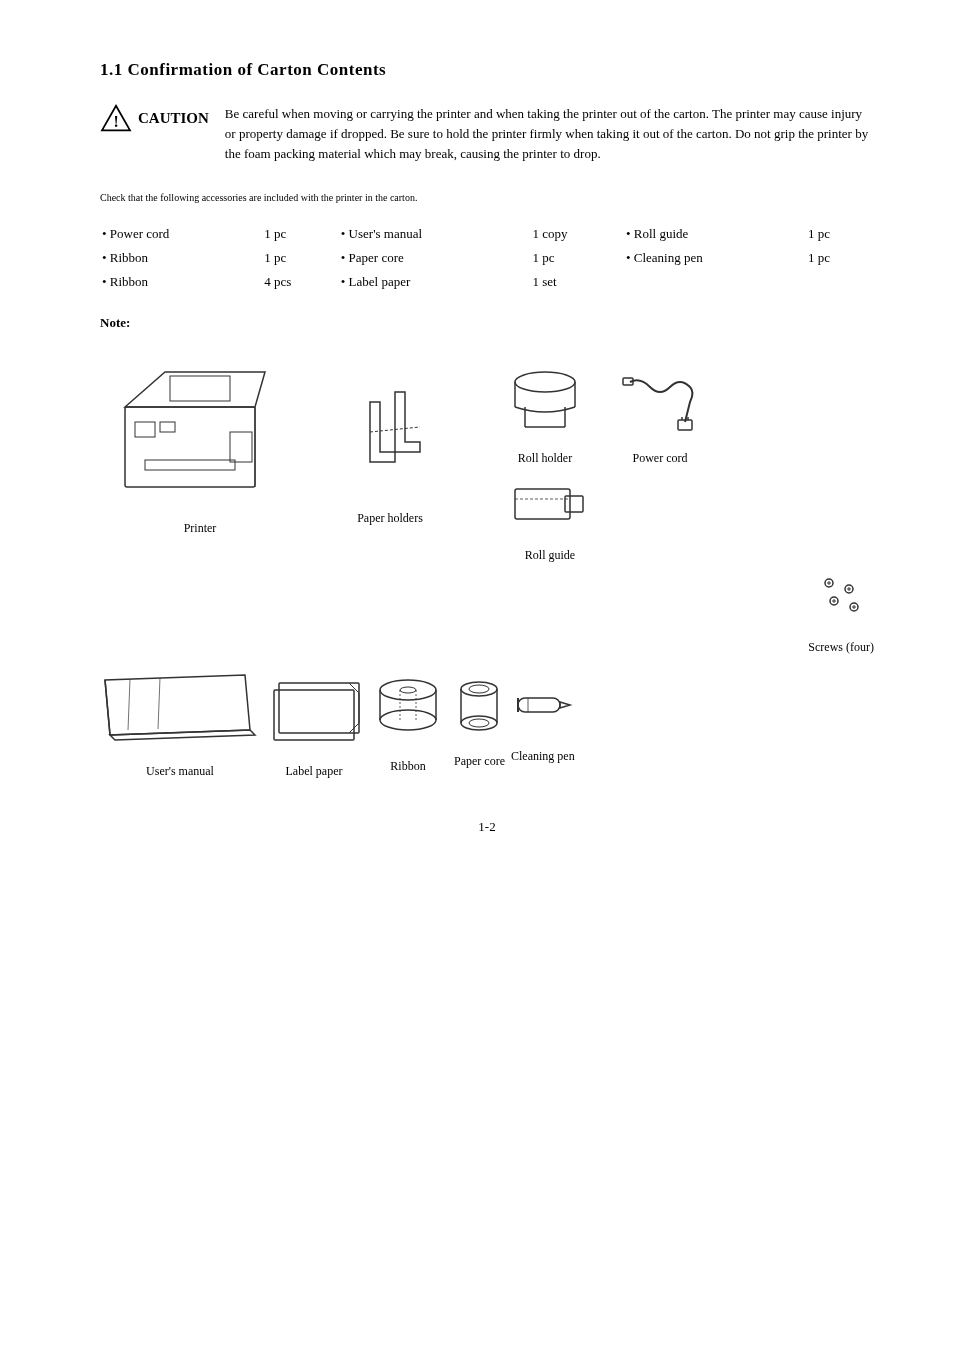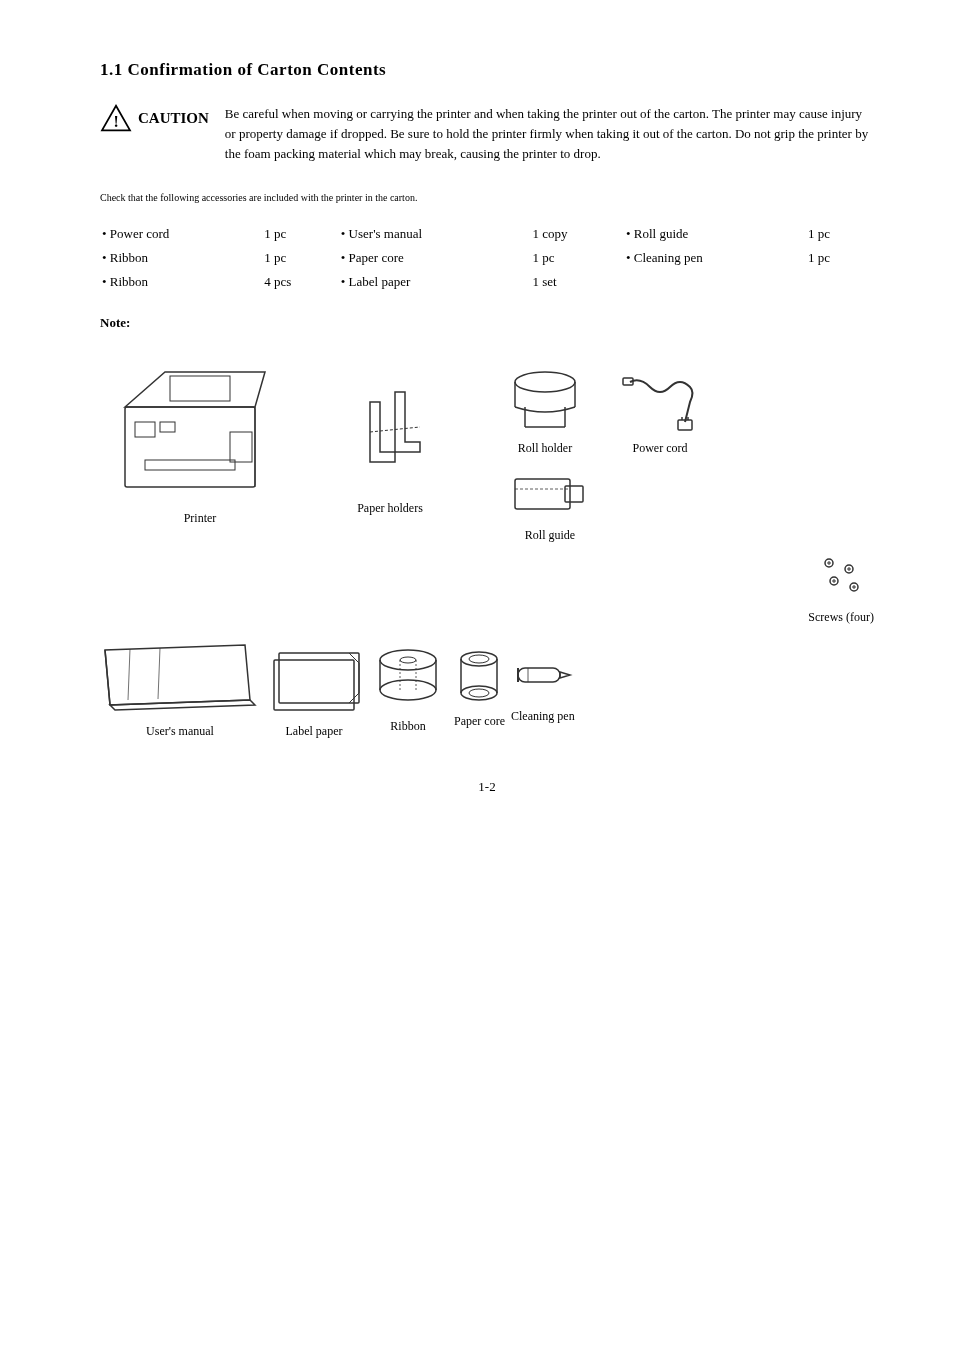--- a/index.html
+++ b/index.html
@@ -73,21 +73,21 @@
       width: 100%;
     }
     .illus-item {
       display: flex;
       flex-direction: column;
       align-items: center;
       font-size: 12px;
       text-align: center;
     }
     .illus-item .item-label {
-      margin-top: 9px;
+      margin-top: 19px;
       font-size: 12px;
     }
     
     .printer-svg { width: 170px; height: 140px; }
     .paper-holders-svg { width: 100px; height: 110px; }
     .rollholder-svg { width: 90px; height: 70px; }
     .powercord-svg { width: 80px; height: 60px; }
     .rollguide-svg { width: 80px; height: 55px; }
     .usersmanual-svg { width: 160px; height: 80px; }
     .labelpaper-svg { width: 100px; height: 80px; }

